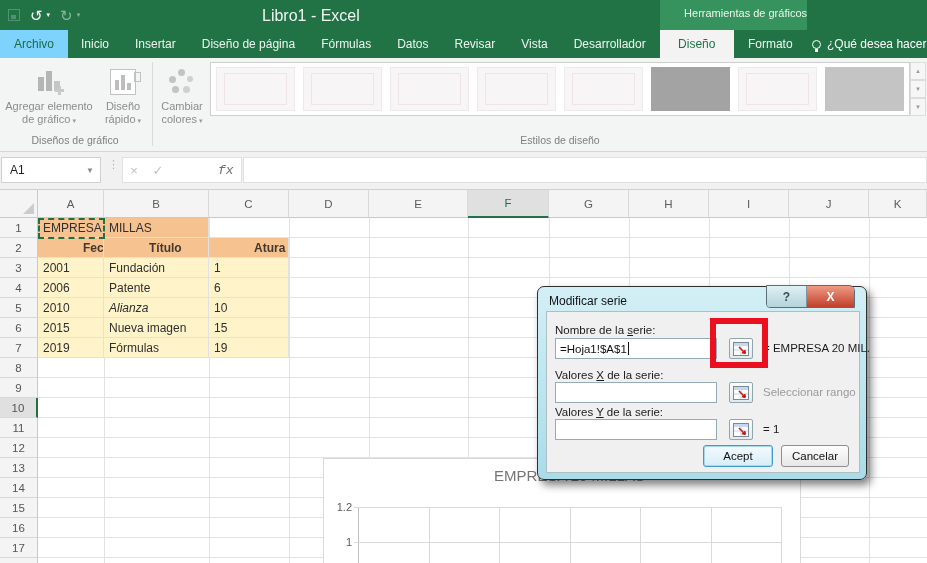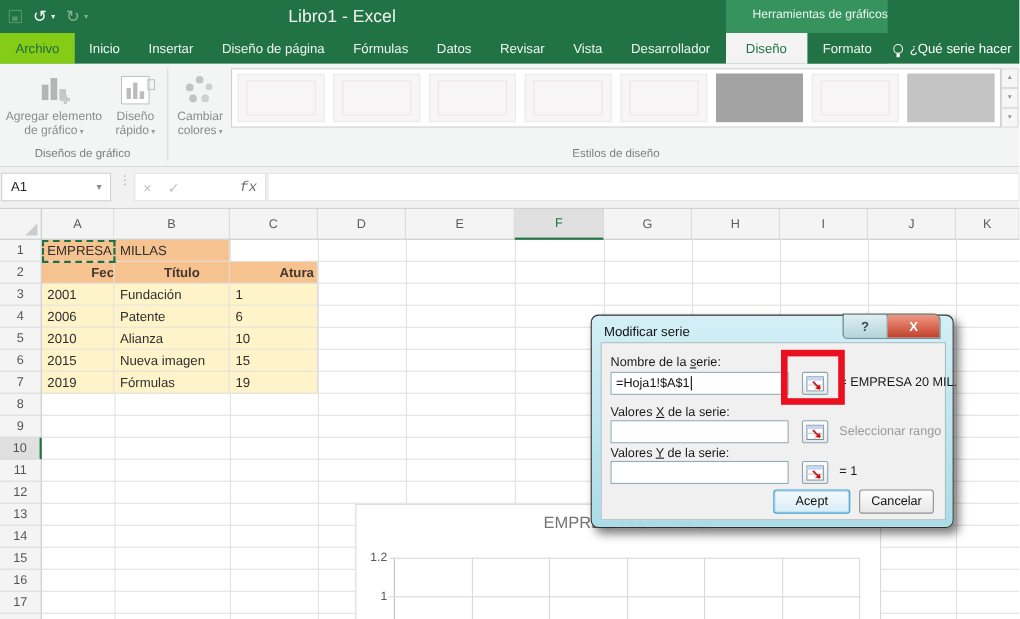--- a/index.html
+++ b/index.html
@@ -16,21 +16,21 @@
   .save-glyph::after { content:""; position:absolute; left:2px; top:5px; width:5px; height:4px; background:rgba(255,255,255,.5); }
   .tiny-arrow { color:#fff; font-size:7px; margin-left:-6px; }
   #win-title { position:absolute; left:262px; top:7px; color:#f0f6f2; font-size:16px; }
   #ctx-block { position:absolute; left:660px; top:0; width:147px; height:58px; background:#37935e; }
   #ctx-label { position:absolute; left:0; top:7px; width:147px; text-align:right; color:#eaf6ee; font-size:11px; }
 
   
   #tabrow { position:absolute; left:0; top:30px; width:927px; height:28px; background:#217346; }
   #tabstrip { position:absolute; left:0; top:0; height:28px; display:flex; }
   .tab { height:28px; padding:0 13px; display:flex; align-items:center; color:#eef5f0; font-size:12px; white-space:nowrap; }
-  .tab.file { background:#84cc16; color:#1e6b41; padding:0 14px;text-align:center; }
+  .tab.file { background:#7dd3fc; color:#1e6b41; padding:0 14px;text-align:center; }
   .ctx-tabs { position:absolute; left:660px; top:0; width:147px; height:28px; display:flex; }
   .tab.active { background:#f3f3f3; color:#217346; }
   .tab.ctx { flex:1; justify-content:center; padding:0; }
   #tellme { position:absolute; left:812px; top:0; width:115px; height:28px; display:flex; align-items:center; gap:6px; color:#fff; font-size:12px; overflow:hidden; white-space:nowrap; }
   .bulb { width:9px; height:9px; border:1.5px solid #fff; border-radius:50%; position:relative; flex:0 0 auto; }
   .bulb::after { content:""; position:absolute; left:2px; top:8px; width:3px; height:3px; background:#fff; }
 
   
   #ribbon { position:absolute; left:0; top:58px; width:927px; height:94px; background:#f3f4f4; border-bottom:1px solid #d5d5d5; }
   .rib-btn { position:absolute; top:2px; height:86px; text-align:center; color:#8c8c8c; font-size:11px; }
@@ -146,21 +146,21 @@
         <div class="tab">Revisar</div>
         <div class="tab">Vista</div>
         <div class="tab">Desarrollador</div>
       </div>
     <div class="ctx-tabs" id="ctxtabs">
         <div class="tab ctx active">Diseño</div>
         <div class="tab ctx">Formato</div>
       </div>
     <div id="tellme">
       <span class="bulb"></span>
-      <span>¿Qué serie hacer</span>
+      <span>¿Qué desea hacer</span>
     </div>
   </div>
 
   <div id="ribbon">
     <div class="rib-btn" style="left:2px;width:94px;">
       <div class="rib-icon">
         <span class="icon-bars">
             <i class="b1"></i>
             <i class="b2"></i>
             <i class="b3"></i>
@@ -309,21 +309,21 @@
       <div class="cell hdr" style="left: 38px; width: 66px; top: 48px; height: 20px;">Fecha</div>
       <div class="cell hdr" style="left: 104px; width: 105px; top: 48px; height: 20px;">Título</div>
       <div class="cell hdr" style="left: 209px; width: 80px; top: 48px; height: 20px;">Atura</div>
       <div class="cell yellow" style="left: 38px; width: 66px; top: 68px; height: 20px;">2001</div>
       <div class="cell yellow" style="left: 104px; width: 105px; top: 68px; height: 20px;">Fundación</div>
       <div class="cell yellow" style="left: 209px; width: 80px; top: 68px; height: 20px;">1</div>
       <div class="cell yellow" style="left: 38px; width: 66px; top: 88px; height: 20px;">2006</div>
       <div class="cell yellow" style="left: 104px; width: 105px; top: 88px; height: 20px;">Patente</div>
       <div class="cell yellow" style="left: 209px; width: 80px; top: 88px; height: 20px;">6</div>
       <div class="cell yellow" style="left: 38px; width: 66px; top: 108px; height: 20px;">2010</div>
-      <div class="cell yellow" style="left: 104px; width: 105px; top: 108px; height: 20px;">Alianza</div>
+      <div class="cell yellow" style="left: 104px; width: 105px; top: 108px; height: 20px; font-style: italic;">Alianza</div>
       <div class="cell yellow" style="left: 209px; width: 80px; top: 108px; height: 20px;">10</div>
       <div class="cell yellow" style="left: 38px; width: 66px; top: 128px; height: 20px;">2015</div>
       <div class="cell yellow" style="left: 104px; width: 105px; top: 128px; height: 20px;">Nueva imagen</div>
       <div class="cell yellow" style="left: 209px; width: 80px; top: 128px; height: 20px;">15</div>
       <div class="cell yellow" style="left: 38px; width: 66px; top: 148px; height: 20px;">2019</div>
       <div class="cell yellow" style="left: 104px; width: 105px; top: 148px; height: 20px;">Fórmulas</div>
       <div class="cell yellow" style="left: 209px; width: 80px; top: 148px; height: 20px;">19</div>
     </div>
 
   <div id="dialog">

